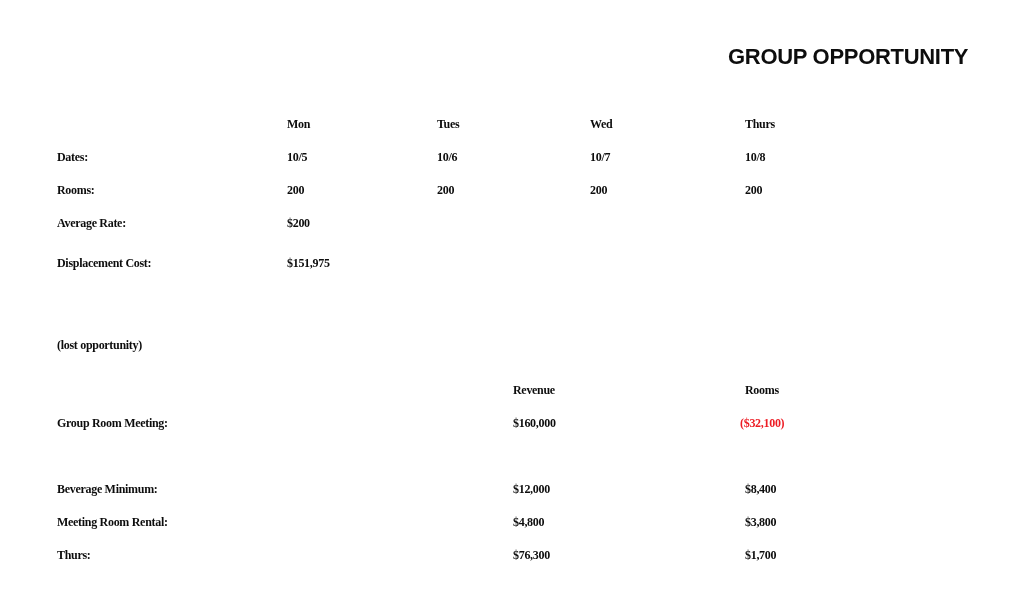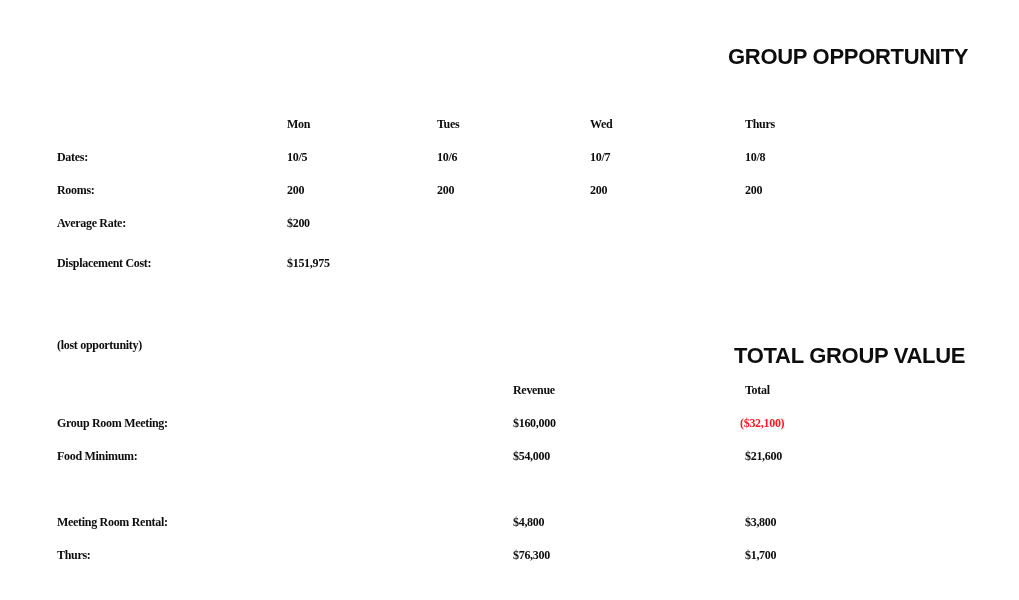--- a/index.html
+++ b/index.html
@@ -68,39 +68,38 @@
 
   <div class="r" style="top:250px;">
     <span class="c c-label">Displacement Cost:</span>
     <span class="c c-d1">$151,975</span>
   </div>
 
   <div class="r" style="top:288px;margin-top:44px;">
     <span class="c c-label">(lost opportunity)</span>
   </div>
 
-  <div class="abs heading" style="left:734px; top:343px;">TOTAL GROUP VALUE</div>
 
   <div class="r" style="top:377px;">
     <span class="c c-rev">Revenue</span>
-    <span class="c c-prof">Total</span>
+    <span class="c c-prof">Rooms</span>
   </div>
 
   <div class="r" style="top:410px;">
     <span class="c c-label">Group Room Meeting:</span>
     <span class="c c-rev">$160,000</span>
     <span class="c c-prof neg" style="left:740px;">($32,100)</span>
   </div>
 
-  <div class="r" style="top:443px;">
-    <span class="c c-label">Food Minimum:</span>
-    <span class="c c-rev">$54,000</span>
-    <span class="c c-prof">$21,600</span>
+
+  <div class="r" style="top:476px;">
+    <span class="c c-label">Beverage Minimum:</span>
+    <span class="c c-rev">$12,000</span>
+    <span class="c c-prof">$8,400</span>
   </div>
-
 
   <div class="r" style="top:509px;text-align:right;">
     <span class="c c-label">Meeting Room Rental:</span>
     <span class="c c-rev">$4,800</span>
     <span class="c c-prof">$3,800</span>
   </div>
 
   <div class="r" style="top:542px;">
     <span class="c c-label">Thurs:</span>
     <span class="c c-rev">$76,300</span>

